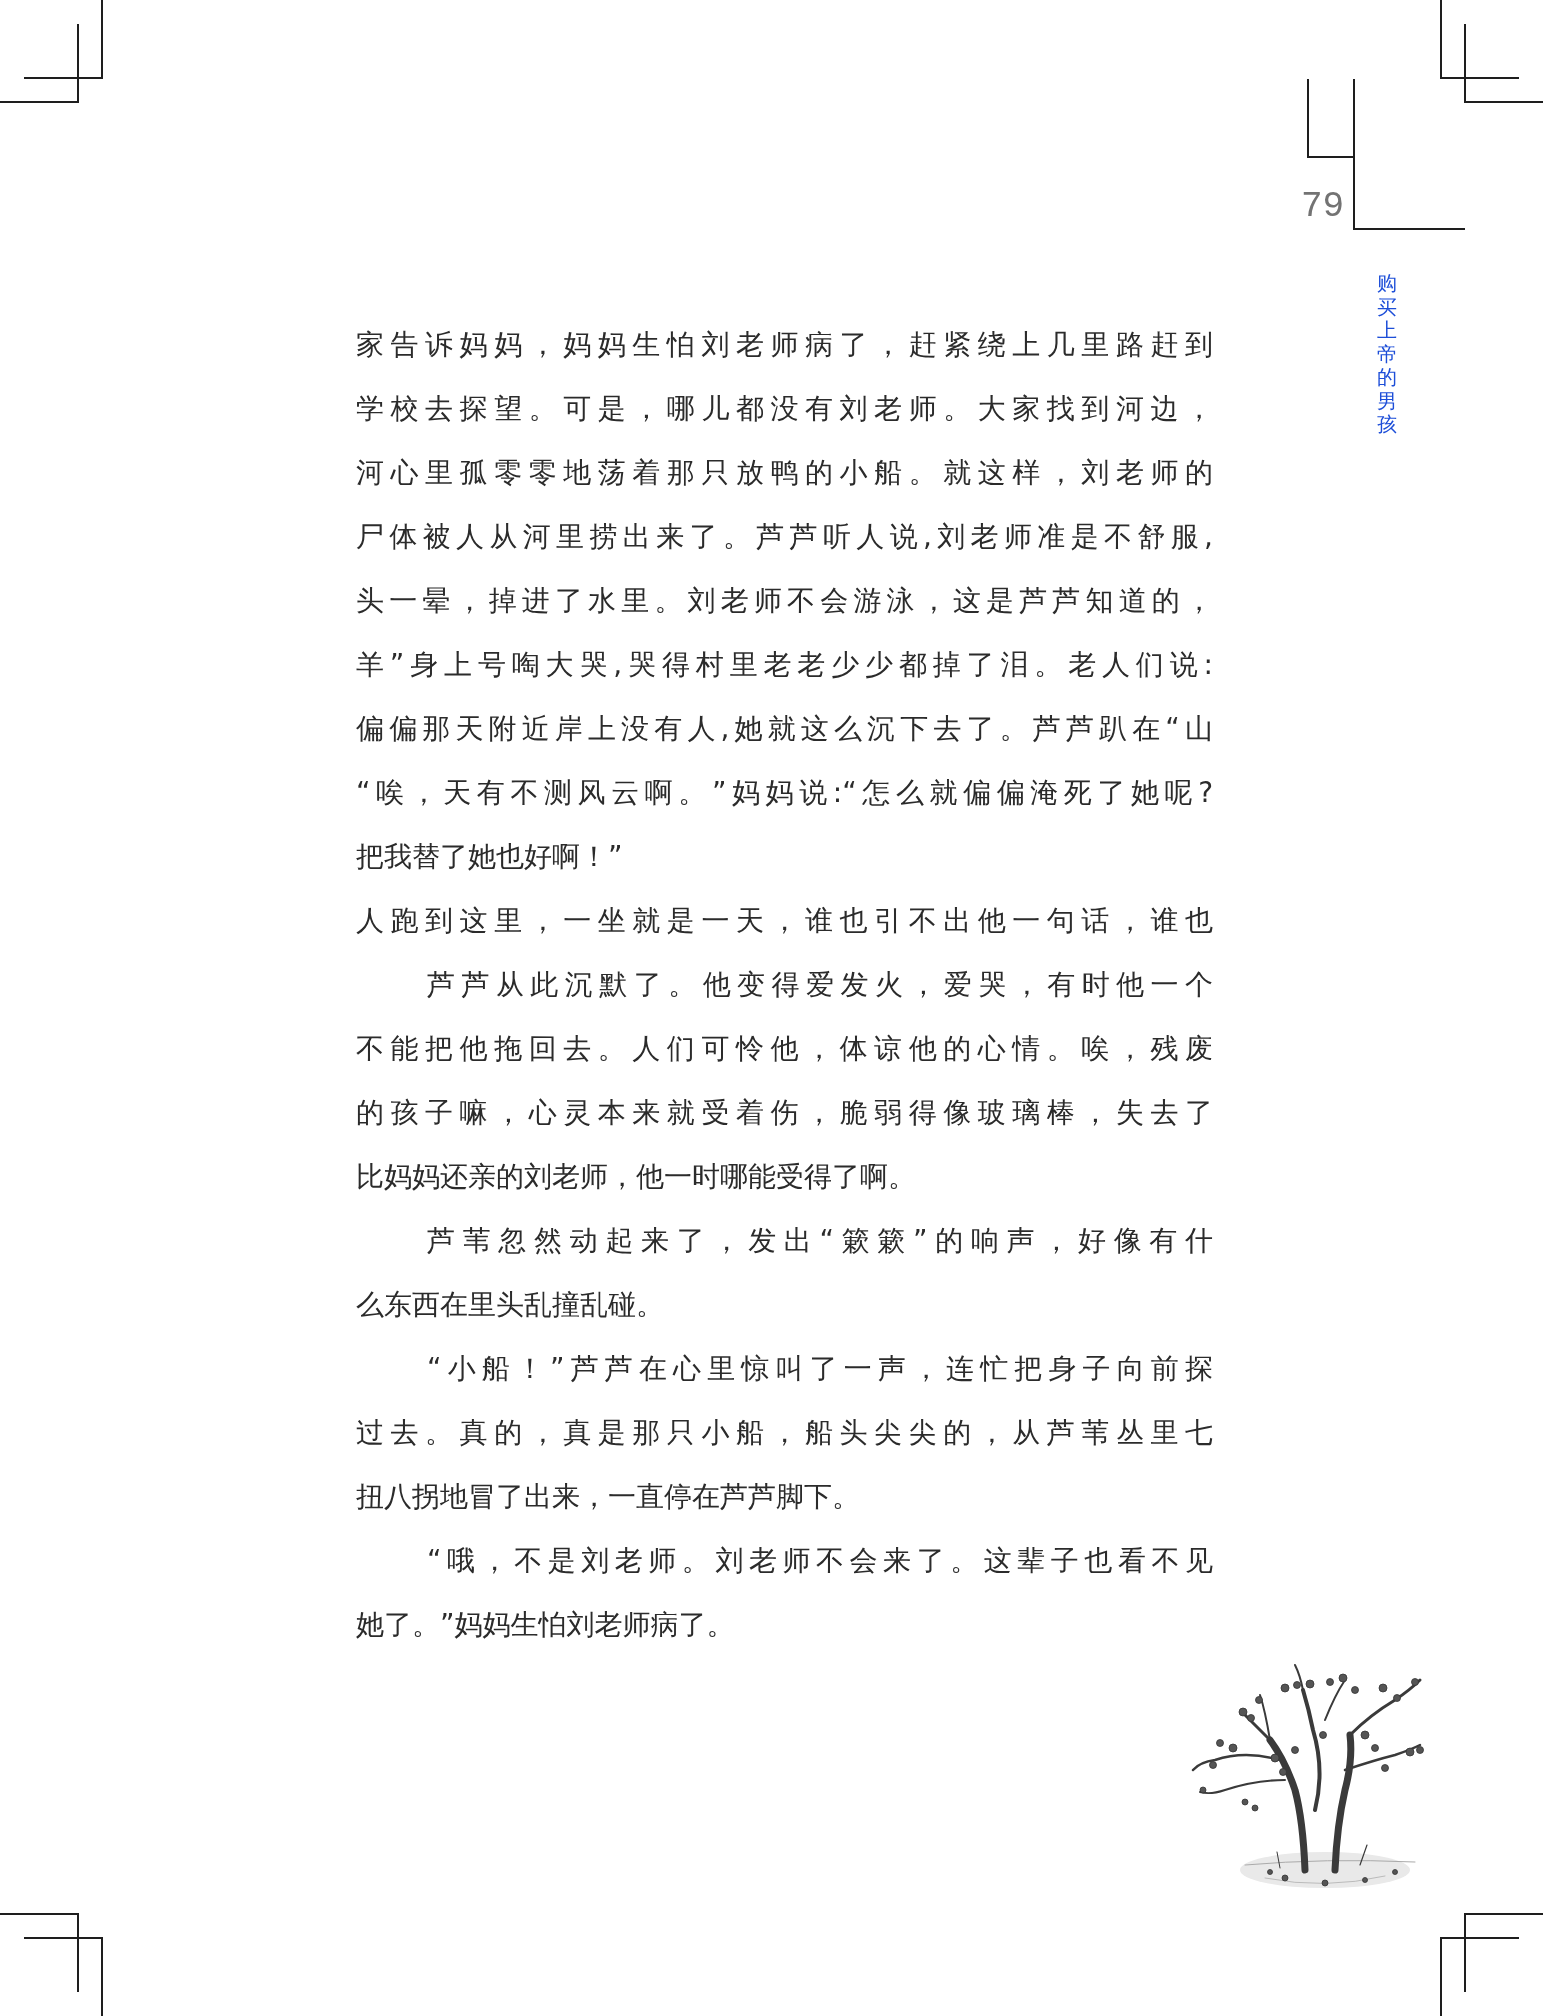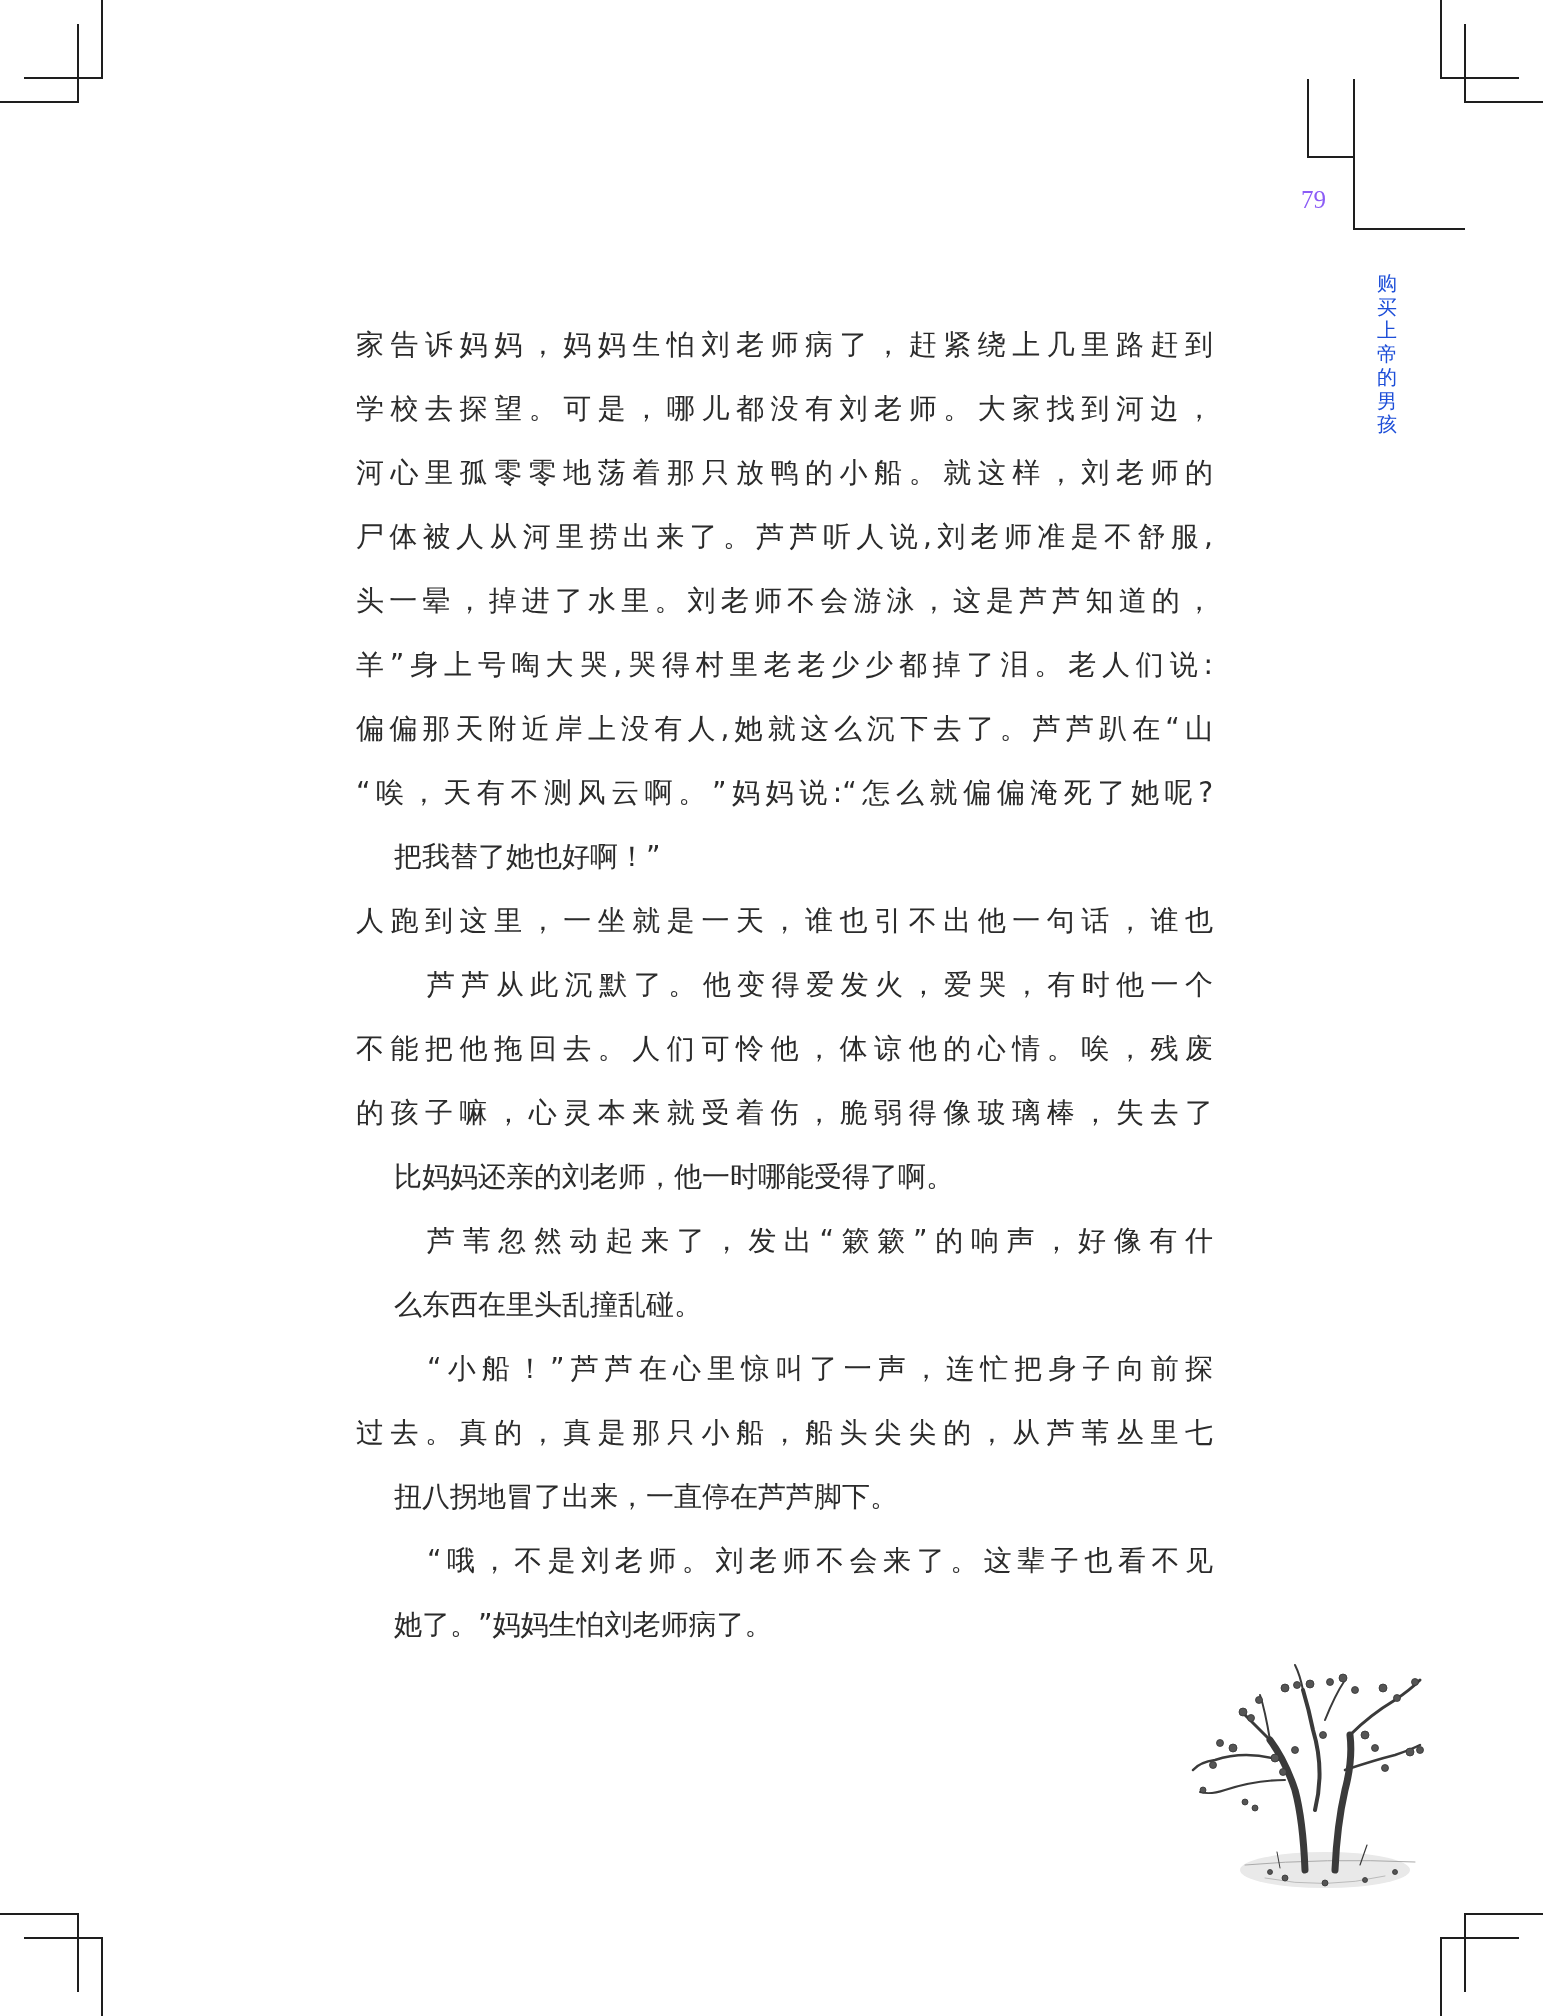--- a/index.html
+++ b/index.html
@@ -1,28 +1,28 @@
 <!DOCTYPE html>
 <html><head>
 <meta charset="utf-8">
 <style>
   html, body { margin: 0; padding: 0; background: #ffffff; }
   body { width: 1543px; height: 2016px; position: relative; overflow: hidden;
          font-family: "DejaVu Sans", "Liberation Sans", sans-serif; color: #2a2a2a; }
   .ln { position: absolute; background: #1e1e1e; }
   .h { height: 2px; }
   .v { width: 2px; }
-  .page-number { position: absolute; left: 1301px; top: 186px; font-family: Liberation Serif, serif;
-                 font-size: 25px; color: #8b5cf6; letter-spacing: 0; }
+  .page-number { position: absolute; left: 1301px; top: 186px; font-family: Liberation Mono, monospace;
+                 font-size: 36px; color: #737373; letter-spacing: 0; }
   .running-title { position: absolute; left: 1374px; top: 272px; width: 26px; font-size: 20px; line-height: 23.5px;
                    color: #1d4ed8; text-align: center; word-break: break-all; }
   .body-text { position: absolute; left: 356px; top: 313px; width: 857px; }
   .line { height: 64px; line-height: 64px; font-size: 28px; white-space: nowrap; text-align: justify;
           text-align-last: justify; color: #2b2b2b; letter-spacing: 0; }
-  .line.last { text-align-last: left; margin-left: 38px; }
+  .line.last { text-align-last: left; }
   .line.indent { padding-left: 71px; }
   .tree { position: absolute; left: 1185px; top: 1640px; width: 260px; height: 300px; }
 </style>
 </head>
 <body>
 
 <div>
   <div class="ln v" style="left:101px; top:0; height:79px;"></div>
   <div class="ln h" style="left:24px; top:77px; width:79px;"></div>
   <div class="ln v" style="left:77px; top:24px; height:79px;"></div>

